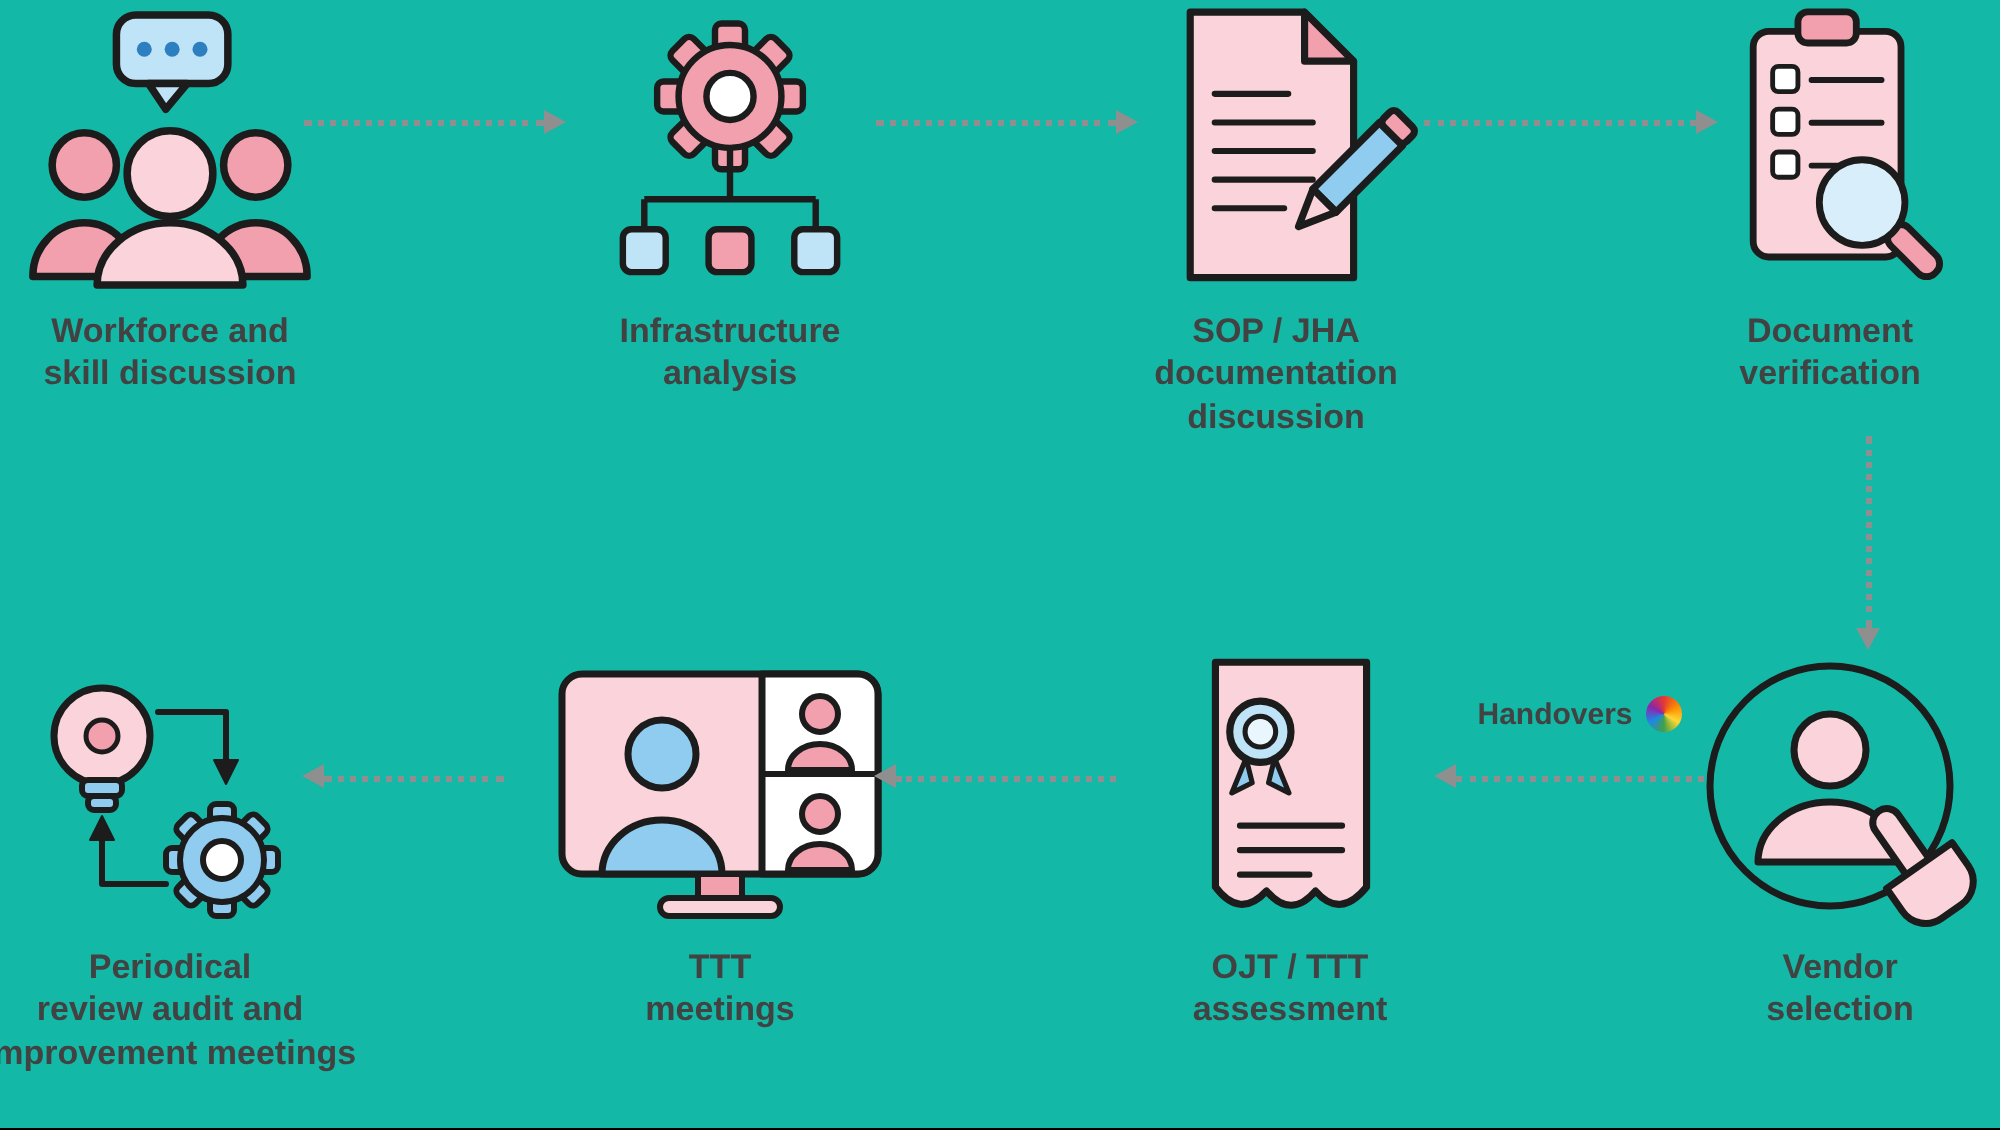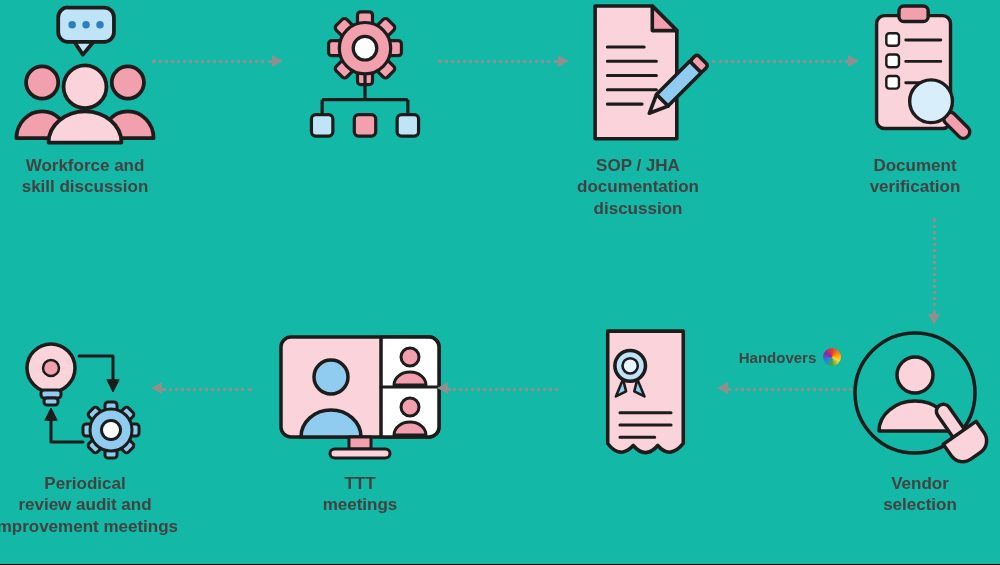--- a/index.html
+++ b/index.html
@@ -76,20 +76,22 @@
           </g>
           <circle cx="70" cy="38" r="24" fill="#F2A0AE"></circle>
           <circle cx="70" cy="38" r="11" fill="#fff"></circle>
           <path d="M70 62 v24 M30 86 h80 M30 86 v14 M110 86 v14" fill="none"></path>
           <rect x="20" y="100" width="20" height="20" rx="4" fill="#BFE3F7"></rect>
           <rect x="60" y="100" width="20" height="20" rx="4" fill="#F2A0AE"></rect>
           <rect x="100" y="100" width="20" height="20" rx="4" fill="#BFE3F7"></rect>
         </g>
       </svg>
     </div>
+    <p class="step-label">Infrastructure
+analysis</p>
   </div>
 
   <div class="step" style="left:538px;top:2px;">
     <div class="icon-wrap">
       <svg width="150" height="145" viewBox="0 0 140 142">
         <g stroke="#1c1c1c" stroke-width="3.5" stroke-linejoin="round" stroke-linecap="round">
           <path d="M28 4 h56 l24 24 v106 h-80 z" fill="#FAD4DA"></path>
           <path d="M84 4 v24 h24 z" fill="#F2A0AE"></path>
           <path d="M40 44 h36 M40 58 h48 M40 72 h48 M40 86 h48 M40 100 h34" fill="none" stroke-width="3"></path>
           <g transform="rotate(45 98 92)">
@@ -152,20 +154,22 @@
           <path d="M40 86 h50 M40 98 h50 M40 110 h34" fill="none" stroke-width="3"></path>
           <g stroke-width="2.5" fill="#90CCF0">
             <path d="M43 53 l-7 17 10 -5 z"></path>
             <path d="M57 53 l7 17 -10 -5 z"></path>
           </g>
           <circle cx="50" cy="40" r="15" fill="#BFE3F7"></circle>
           <circle cx="50" cy="40" r="7.5" fill="#EAF6FD" stroke-width="2.5"></circle>
         </g>
       </svg>
     </div>
+    <p class="step-label">OJT / TTT
+assessment</p>
   </div>
 
   <div class="step bottom" style="left:260px;top:330px;">
     <div class="icon-wrap">
       <svg width="170" height="130" viewBox="0 0 170 130">
         <g stroke="#1c1c1c" stroke-width="3.5" stroke-linejoin="round" stroke-linecap="round">
           <rect x="6" y="4" width="158" height="100" rx="10" fill="#FAD4DA"></rect>
           <path d="M106 4 h48 a10 10 0 0 1 10 10 v80 a10 10 0 0 1 -10 10 h-48 z" fill="#fff"></path>
           <path d="M106 54 H164" fill="none" stroke-width="3"></path>
           <circle cx="56" cy="44" r="17" fill="#90CCF0"></circle>

